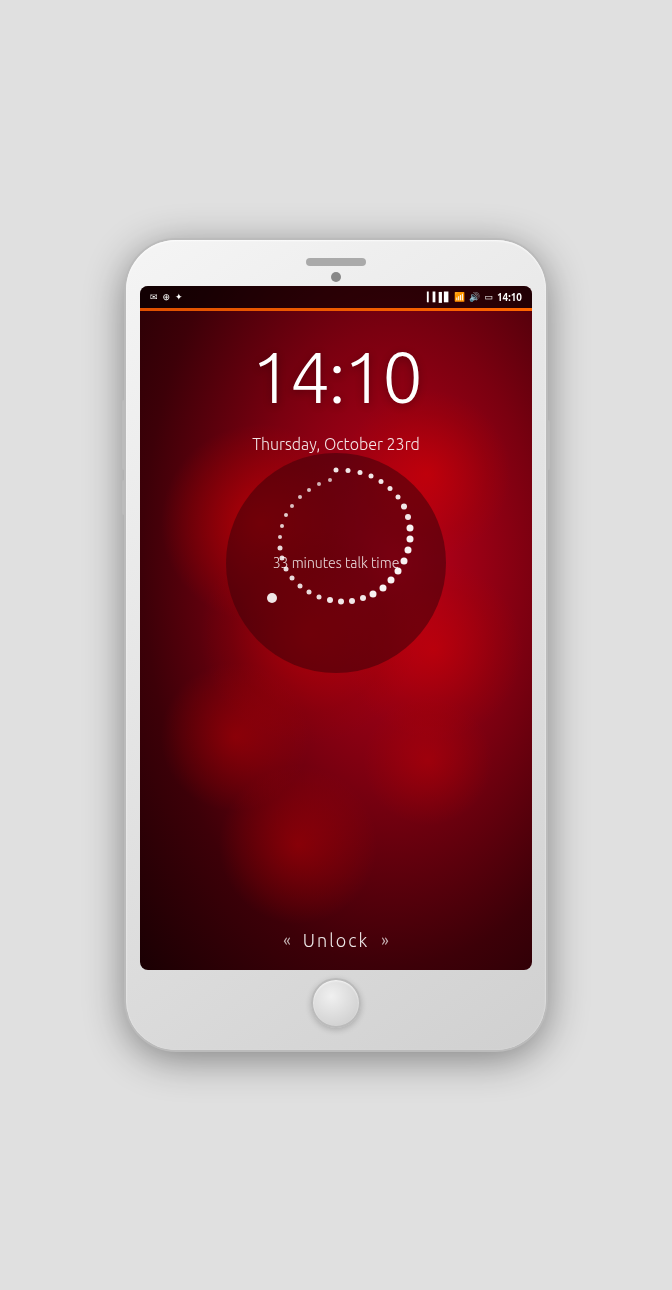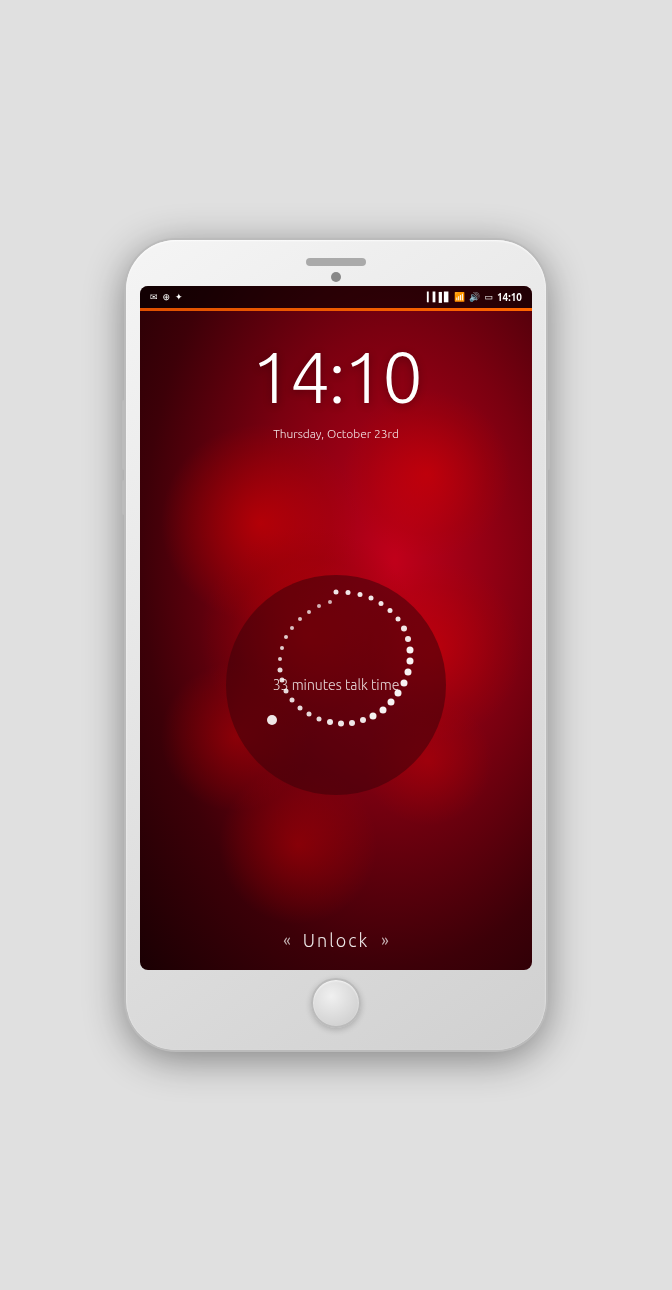--- a/index.html
+++ b/index.html
@@ -134,32 +134,32 @@
     .clock-time {
       font-size: 72px;
       font-weight: 200;
       color: white;
       letter-spacing: -2px;
       line-height: 1;
       text-shadow: 0 2px 8px rgba(0,0,0,0.3);
     }
 
     .clock-date {
-      font-size: 12px;
+      font-size: 16px;
       font-weight: 300;
       color: rgba(255,255,255,0.9);
-      margin-top: 14px;
+      margin-top: 22px;
     }
 
     
     .ring-container {
       flex: 1;
       display: flex;
       justify-content: center;
-      align-items: center;
+      align-items: flex-start;
       position: relative;
       z-index: 5;
     }
 
     .ring-outer {
       width: 220px;
       height: 220px;
       position: relative;
       display: flex;
       justify-content: center;

